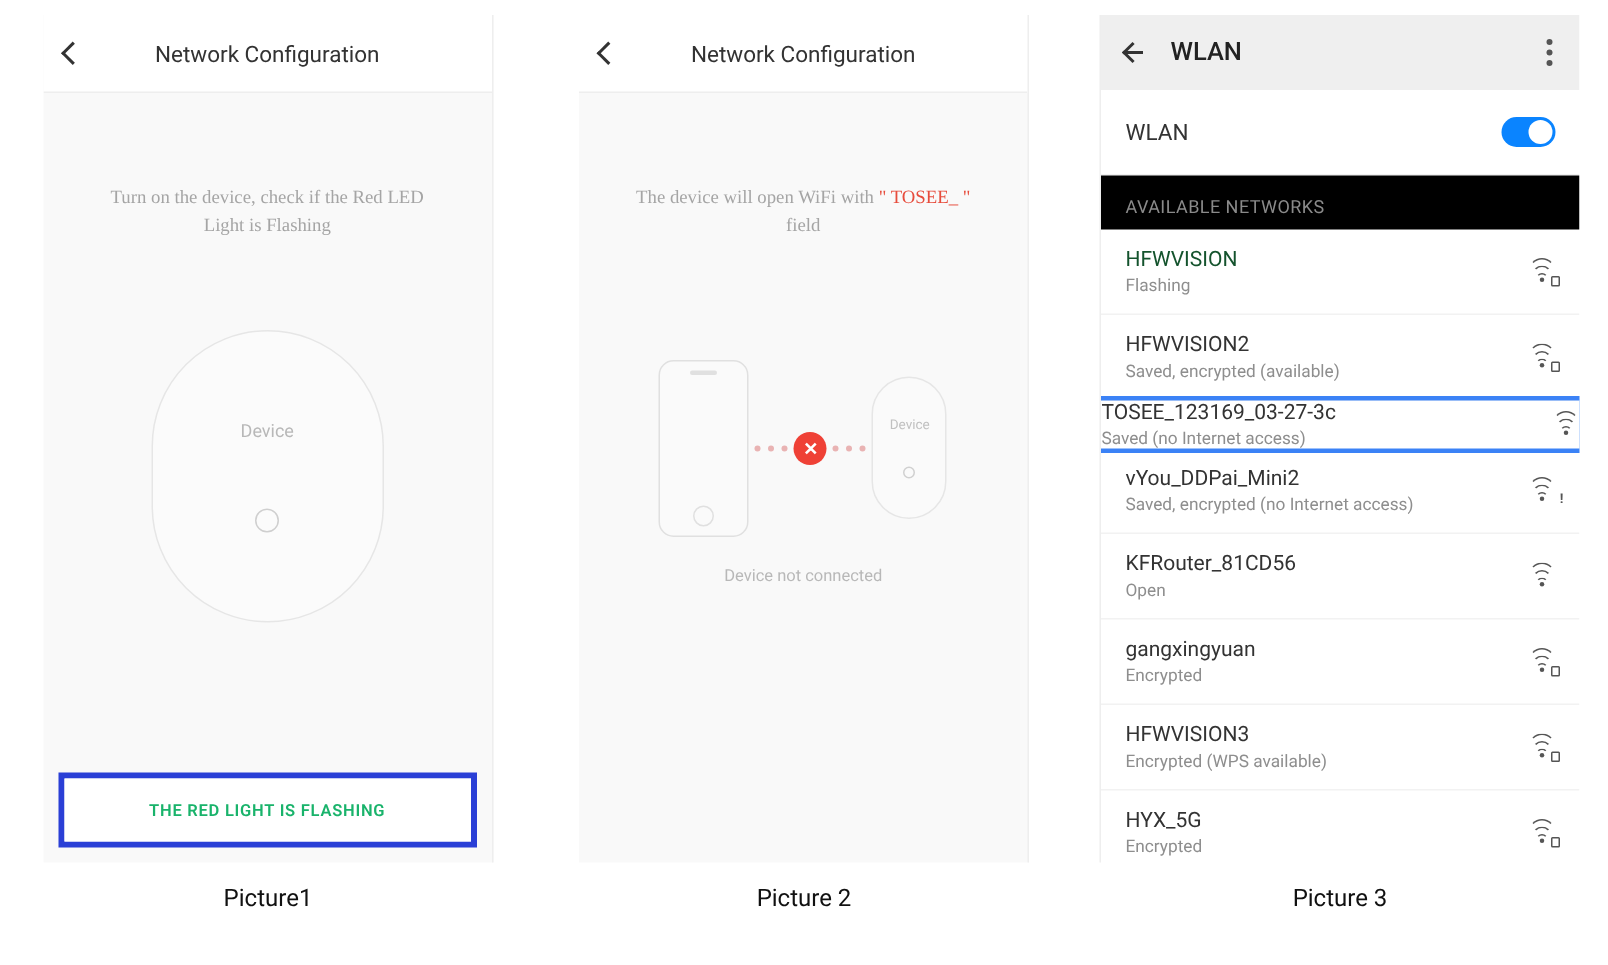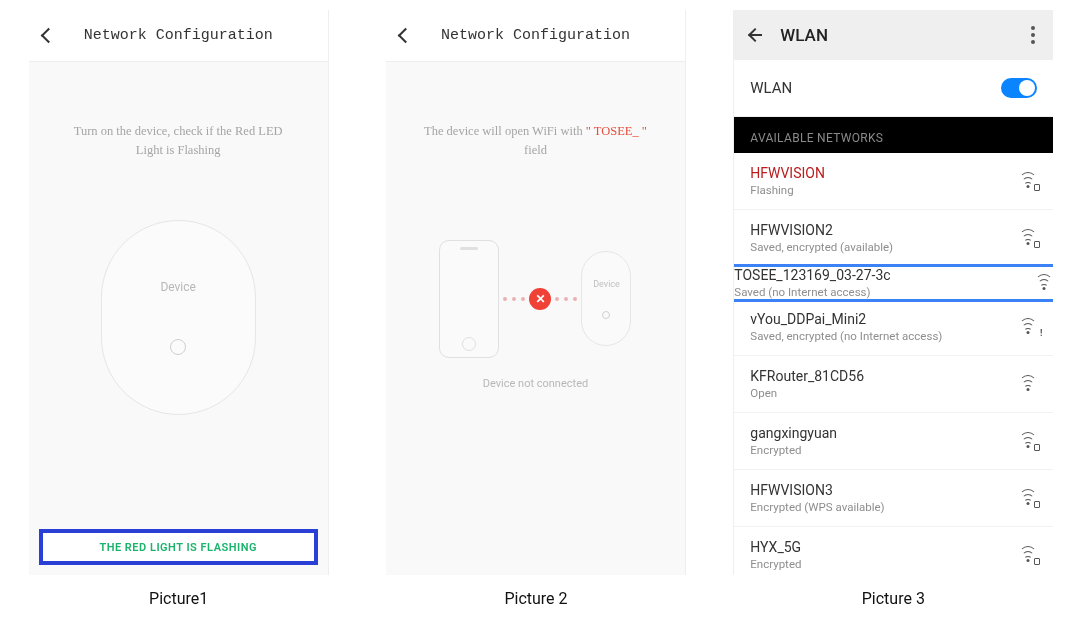--- a/index.html
+++ b/index.html
@@ -33,21 +33,20 @@
     overflow: hidden;
   }
   
   .nav-header {
     height: 52px;
     background: #ffffff;
     border-bottom: 1px solid #eee;
     display: flex;
     align-items: center;
     position: relative;
-    font-family: Liberation Mono, monospace;
   }
   .back-chevron {
     position: absolute;
     left: 14px;
     width: 11px;
     height: 11px;
     border-left: 2px solid #333;
     border-bottom: 2px solid #333;
     transform: rotate(45deg);
   }
@@ -93,21 +92,21 @@
   
   .cta-wrap {
     position: absolute;
     bottom: 10px;
     left: 10px;
     right: 10px;
     border: 4px solid #2a3fd6;
   }
   .cta-btn {
     width: 100%;
-    height: 28px;
+    height: 42px;
     background: #fff;
     color: #19b36b;
     font-size: 11px;
     font-weight: 600;
     letter-spacing: 0.5px;
     display: flex;
     align-items: center;
     justify-content: center;
   }
   
@@ -249,21 +248,21 @@
   .net-row{
     padding: 12px 16px;
     border-bottom:1px solid #f2f2f2;
     display:flex;
     align-items:center;
     justify-content:space-between;
     position:relative;
   }
   .net-info{ display:flex; flex-direction:column; gap:2px;}
   .net-name{ font-size:14px; color:#333;}
-  .net-name.active{ color:#b91c1c;}
+  .net-name.active{ color:#14532d;}
   .net-status{ font-size:11.5px; color:#8e8e8e;}
   .wifi-icon{
     width:18px; height:14px; position:relative;
   }
   .wifi-icon::before{
     content:"";
     position:absolute;
     left:50%; bottom:0;
     transform:translateX(-50%);
     width:3px; height:3px; border-radius:50%;

